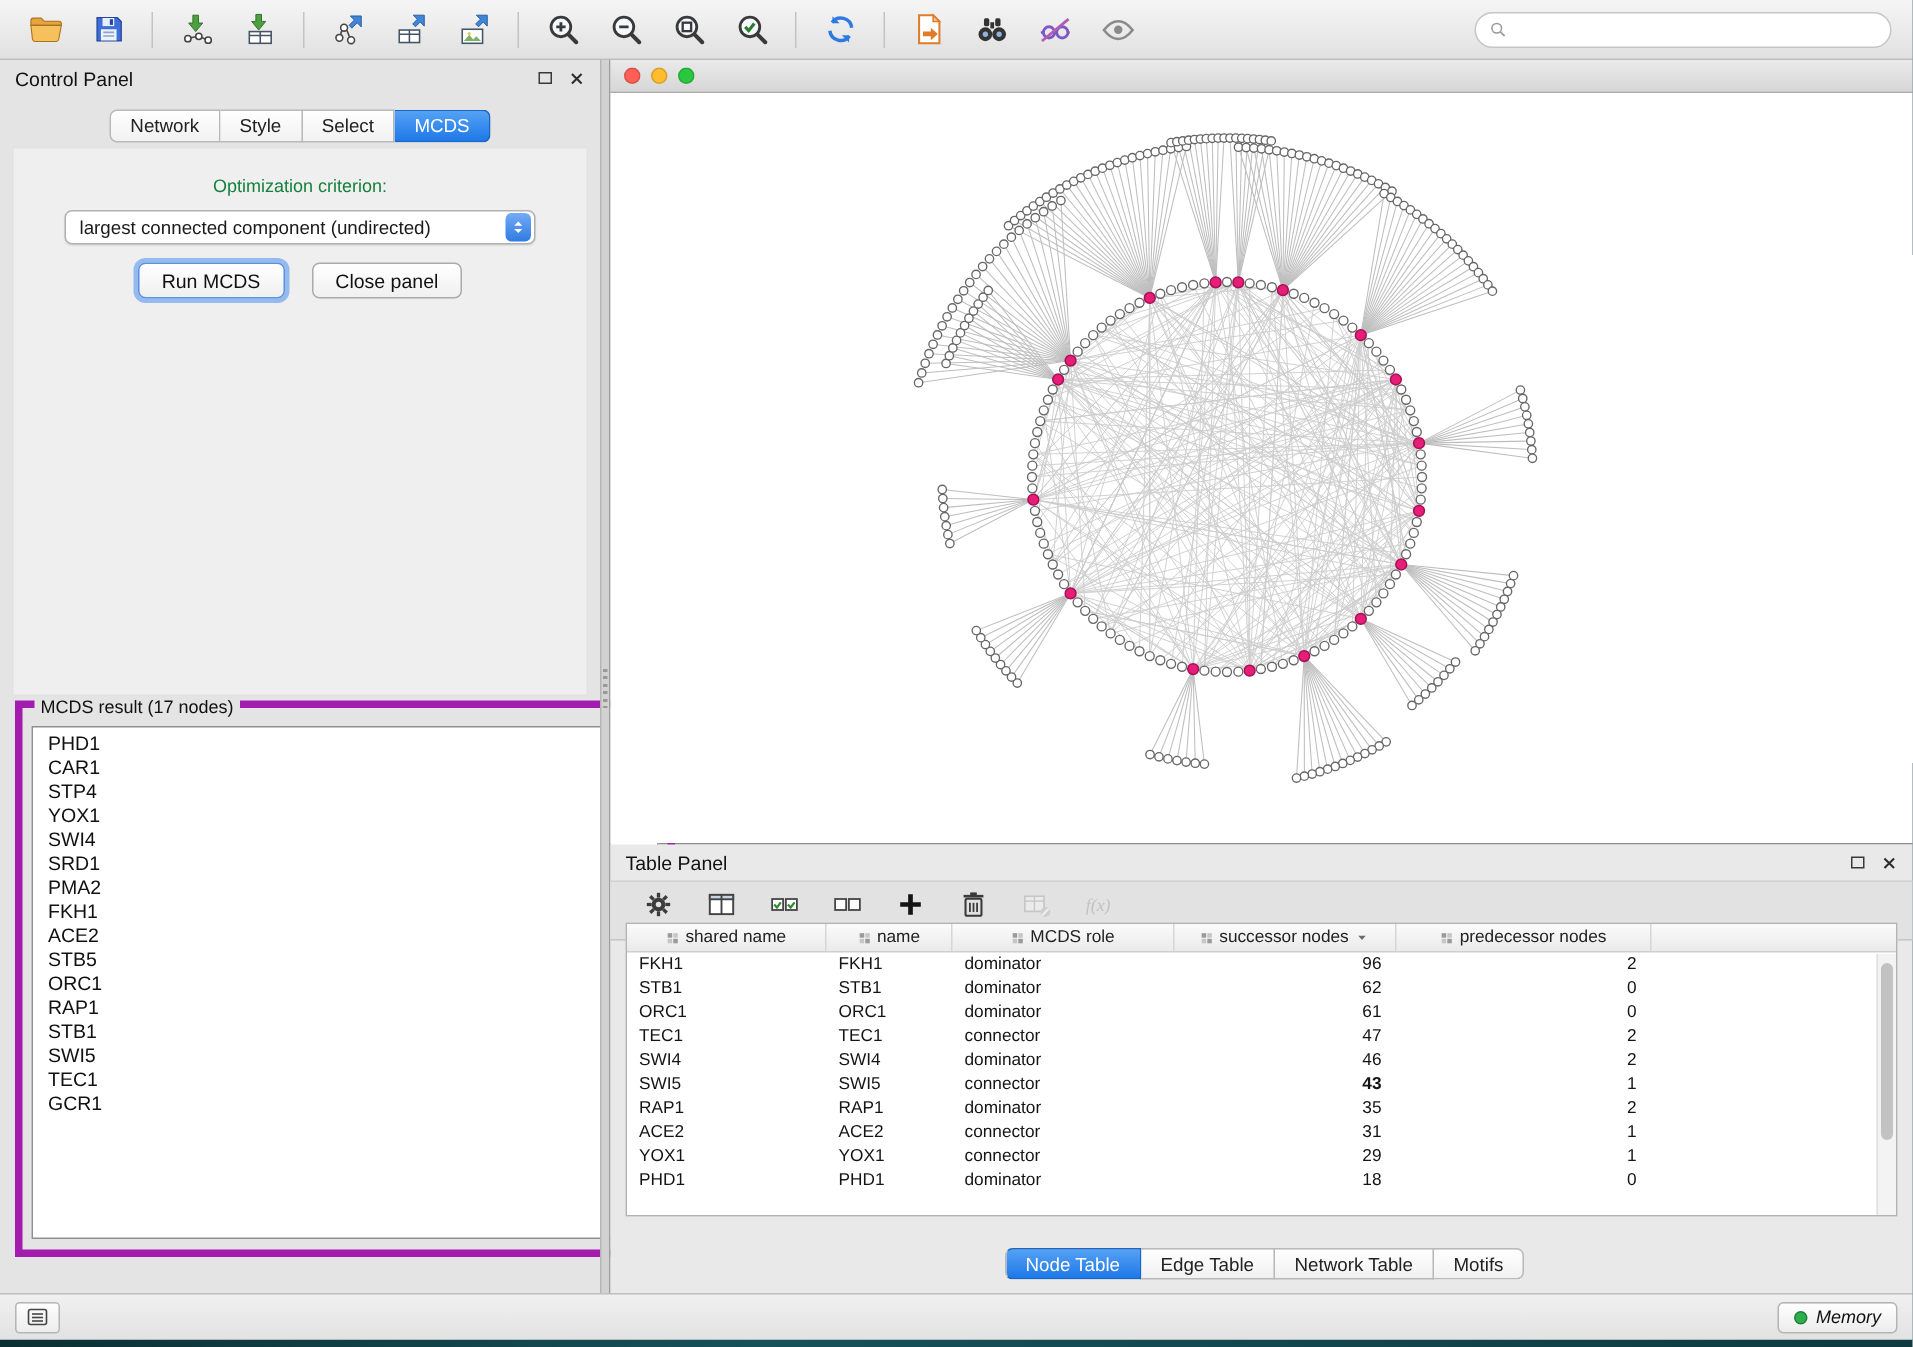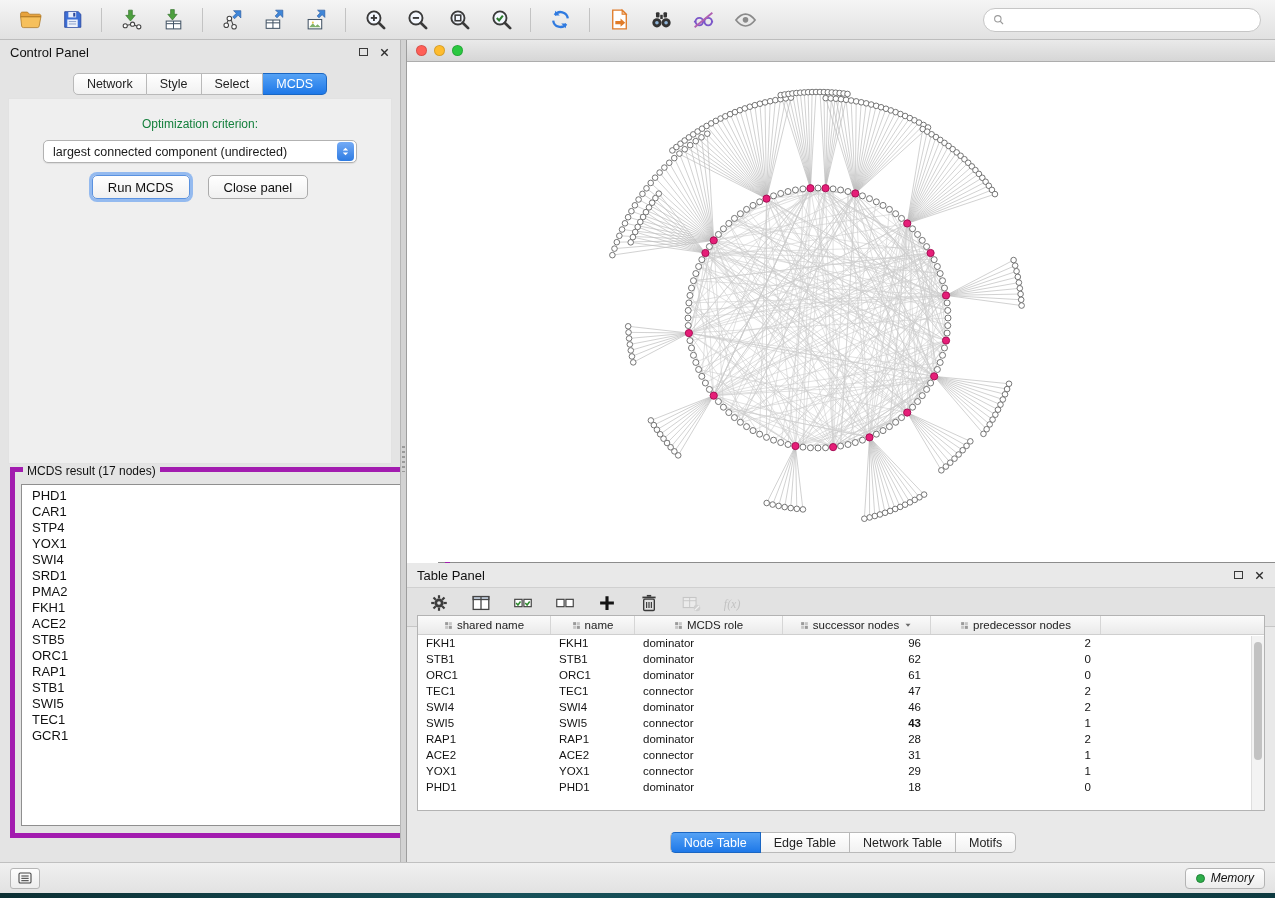--- a/index.html
+++ b/index.html
@@ -1265,21 +1265,21 @@
                 <div class="td" style="width: 84px;">SWI5</div>
                 <div class="td" style="width: 148px;">connector</div>
                 <div class="td num" style="width: 148px; font-weight: bold;">43</div>
                 <div class="td num" style="width: 170px;">1</div>
                 <div class="td td-filler"></div>
               </div>
               <div class="tr">
                 <div class="td" style="width: 133px;">RAP1</div>
                 <div class="td" style="width: 84px;">RAP1</div>
                 <div class="td" style="width: 148px;">dominator</div>
-                <div class="td num" style="width: 148px;">28</div>
+                <div class="td num" style="width: 148px;">35</div>
                 <div class="td num" style="width: 170px;">2</div>
                 <div class="td td-filler"></div>
               </div>
               <div class="tr">
                 <div class="td" style="width: 133px;">ACE2</div>
                 <div class="td" style="width: 84px;">ACE2</div>
                 <div class="td" style="width: 148px;">connector</div>
                 <div class="td num" style="width: 148px;">31</div>
                 <div class="td num" style="width: 170px;">1</div>
                 <div class="td td-filler"></div>

